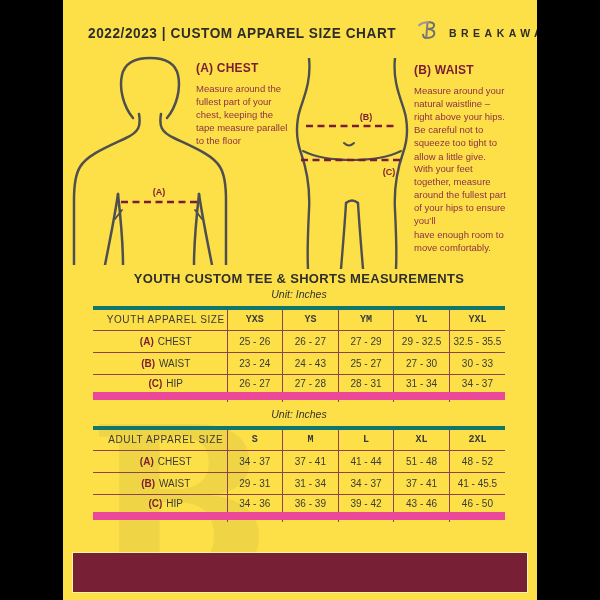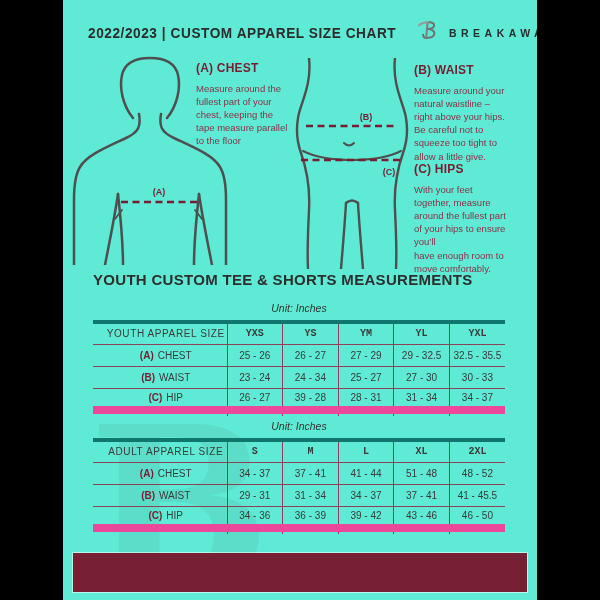--- a/index.html
+++ b/index.html
@@ -6,21 +6,21 @@
   html,body { width:600px; height:600px; }
   body {
     background:#000;
     font-family:"Liberation Sans", sans-serif;
     display:flex; justify-content:center;
     overflow:hidden;
   }
   .page {
     position:relative;
     width:474px; height:600px;
-    background:#5eead4;
+    background:#fde047;
     overflow:hidden;
     flex:0 0 auto;
   }
 
   
   .hdr {
     position:absolute; top:18px; left:25px; right:24px;
     display:flex; align-items:center; justify-content:space-between;
   }
   .doc-title {
@@ -50,26 +50,26 @@
   }
   .instr-a { left:133px; top:61px;  width:118px; }
   .instr-b { left:351px; top:63px;  width:120px; }
   .instr-c { left:351px; top:162px; width:122px; }
 
   
   .tbl-block { position:absolute; left:30px; width:412px; z-index:2; }
   .tbl-youth { top:271px; }
   .tbl-adult { top:406px; }
   .tbl-title {
-    text-align:left; font-size:15px; font-weight:700; color:#2e2e2e;
+    text-align:center; font-size:13px; font-weight:700; color:#2e2e2e;
     letter-spacing:.3px;
   }
   .tbl-unit {
     text-align:center; font-size:10.5px; font-style:italic; color:#333;
-    margin-top:14px;
+    margin-top:2px;
   }
   table.size-table {
     width:100%; border-collapse:collapse; margin-top:6px;
     table-layout:fixed;
   }
   table.size-table col.c0 { width:134px; }
   table.size-table th, table.size-table td {
     height:22px; text-align:center; vertical-align:middle;
     font-size:10px; color:#3a3a3a; background:transparent;
   }
@@ -173,21 +173,20 @@
   <div class="instr instr-b">
     <h3>(B) WAIST</h3>
     <p>Measure around your
 natural waistline –
 right above your hips.
 Be careful not to
 squeeze too tight to
 allow a little give.</p>
   </div>
   <div class="instr instr-c">
-    <h3>(C) HIPS</h3>
     <p>With your feet
 together, measure
 around the fullest part
 of your hips to ensure
 you’ll
 have enough room to
 move comfortably.</p>
   </div>
 
   <div class="watermark">B</div>
@@ -219,29 +218,29 @@
             <td class="row-label"><span class="pfx">(A)</span>CHEST</td>
             <td class="val-cell">25 - 26</td>
             <td class="val-cell">26 - 27</td>
             <td class="val-cell">27 - 29</td>
             <td class="val-cell">29 - 32.5</td>
             <td class="val-cell">32.5 - 35.5</td>
           </tr>
           <tr>
             <td class="row-label"><span class="pfx">(B)</span>WAIST</td>
             <td class="val-cell">23 - 24</td>
-            <td class="val-cell">24 - 34</td>
+            <td class="val-cell">24 - 43</td>
             <td class="val-cell">25 - 27</td>
             <td class="val-cell">27 - 30</td>
             <td class="val-cell">30 - 33</td>
           </tr>
           <tr>
             <td class="row-label"><span class="pfx">(C)</span>HIP</td>
             <td class="val-cell">26 - 27</td>
-            <td class="val-cell">39 - 28</td>
+            <td class="val-cell">27 - 28</td>
             <td class="val-cell">28 - 31</td>
             <td class="val-cell">31 - 34</td>
             <td class="val-cell">34 - 37</td>
           </tr>
         </tbody>
         <tfoot>
           <tr>
             <td></td>
             <td></td>
             <td></td>

